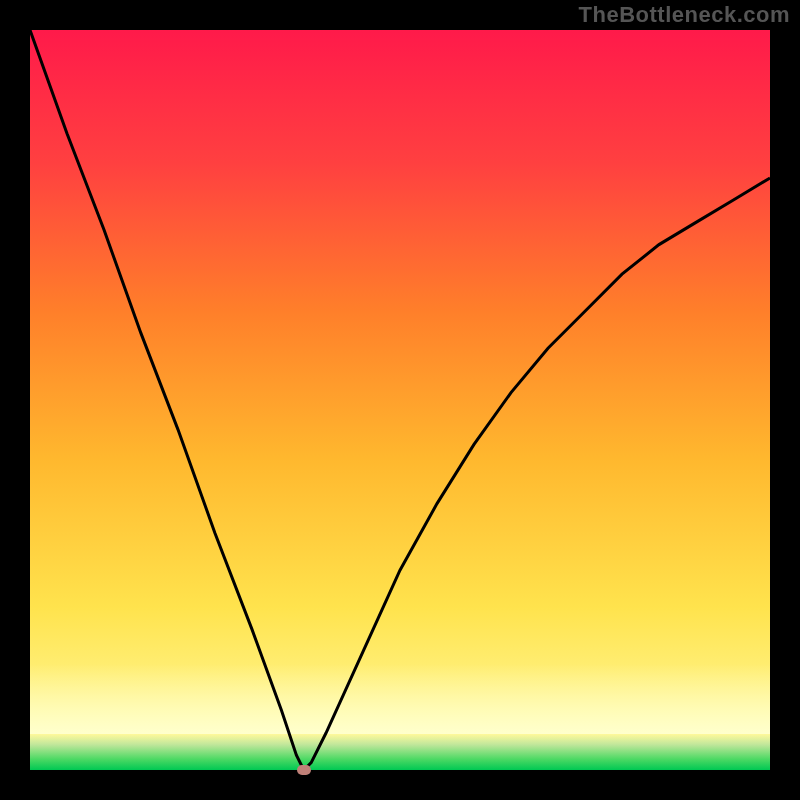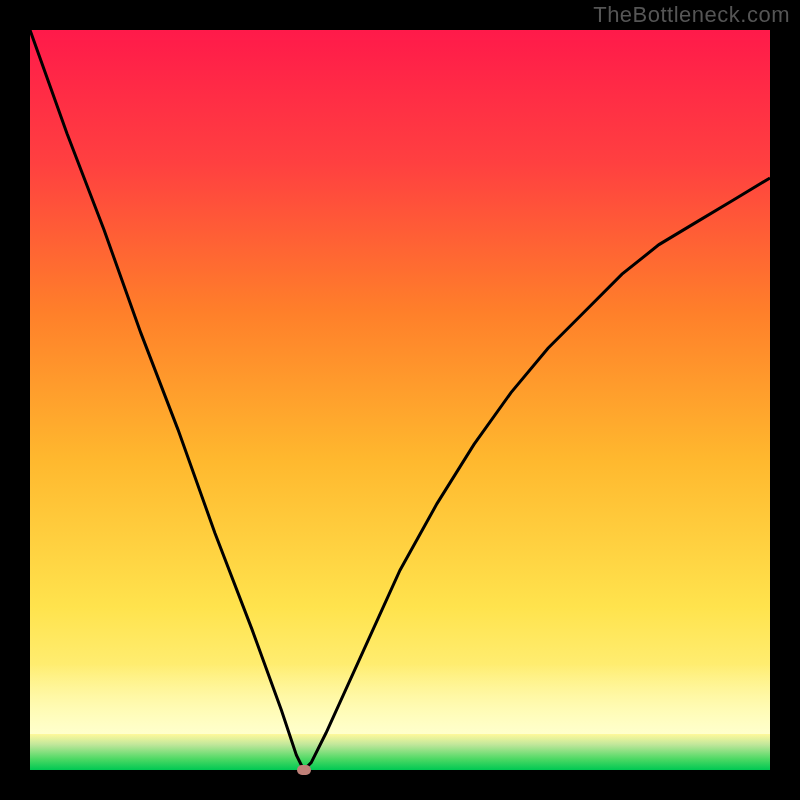--- a/index.html
+++ b/index.html
@@ -1,17 +1,17 @@
 <!DOCTYPE html>
 <html><head>
   <meta charset="utf-8">
   <style>
     * { margin: 0; padding: 0; box-sizing: border-box; }
     body { width: 800px; height: 800px; background: #000; position: relative; font-family: Arial, sans-serif; }
-    .watermark { position: absolute; top: 2px; right: 10px; color: #555; font-size: 22px; font-weight: normal; letter-spacing: 0.5px; z-index: 10; }
+    .watermark { position: absolute; top: 2px; right: 10px; color: #555; font-size: 22px; font-weight: bold; letter-spacing: 0.5px; z-index: 10; }
     .plot-area { position: absolute; top: 30px; left: 30px; width: 740px; height: 740px; }
     .grad { width: 100%; height: 100%; }
     .curve { position: absolute; top: 0; left: 0; width: 100%; height: 100%; pointer-events: none; }
     .marker { position: absolute; width: 14px; height: 10px; background: #c08078; border-radius: 5px; transform: translate(-50%, -50%); }
     .green-band { position: absolute; bottom: 0; left: 0; width: 100%; height: 36px; background: linear-gradient(to bottom, rgba(255,255,204,0) 0%, #bfe69a 30%, #4cd964 70%, #00c853 100%); }
     .pale-band { position: absolute; bottom: 36px; left: 0; width: 100%; height: 70px; background: linear-gradient(to bottom, rgba(255,245,150,0) 0%, #ffffcc 100%); }
   </style>
 </head>
 <body>
 

